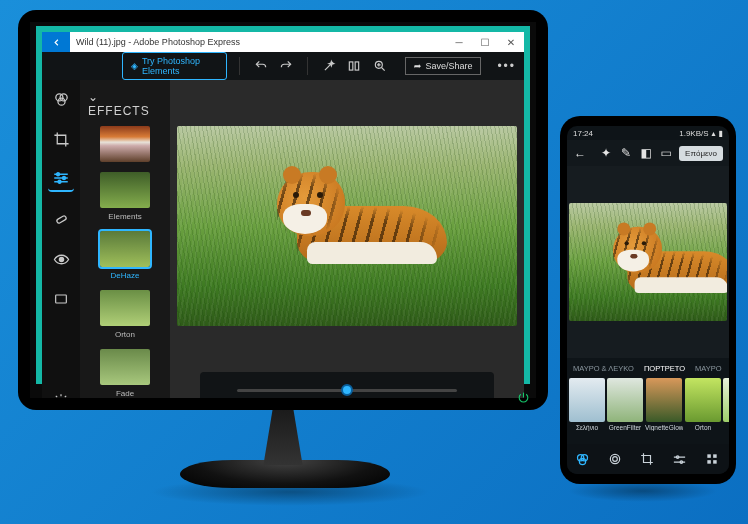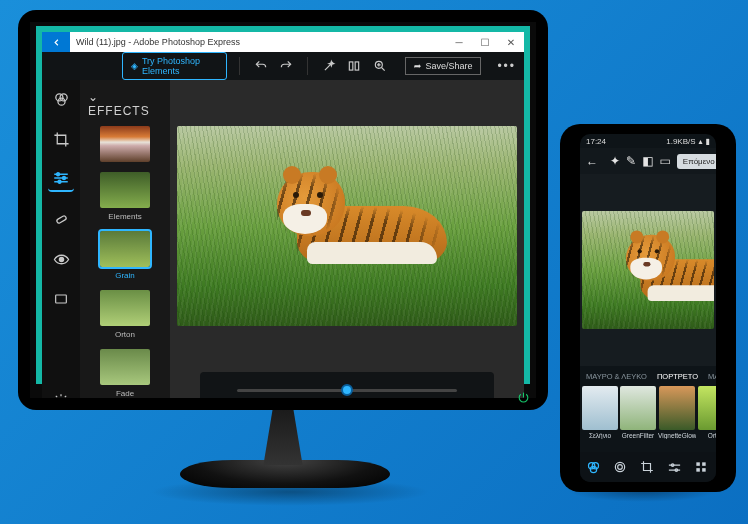--- a/index.html
+++ b/index.html
@@ -220,22 +220,21 @@
     transform:translateX(-50%);
   }
 
   
   .phone {
     position:absolute;
     right: 12px; top: 116px;
     width: 176px; height: 368px;
     background:#000;
     border-radius:20px;
-    padding: 10px 20px;
-    margin-top: 8px;
+    padding: 10px 7px;
   }
   .phone-shadow{
     position:absolute; right:30px; top:480px; width:150px;height:22px;
     background: radial-gradient(ellipse, rgba(0,0,0,0.35) 0%, rgba(0,0,0,0) 70%);
     border-radius:50%;
   }
   .phone-screen{
     width:100%; height:100%;
     background:#0e1418;
     border-radius:10px;
@@ -424,21 +423,21 @@
           <div>
               <div class="thumb t-autumn"></div>
               <div class="tlabel"></div>
             </div>
           <div>
               <div class="thumb t-clarity"></div>
               <div class="tlabel">Elements</div>
             </div>
           <div>
               <div class="thumb sel t-green"></div>
-              <div class="tlabel sel">Grain</div>
+              <div class="tlabel sel">DeHaze</div>
             </div>
           <div>
               <div class="thumb t-dehaze"></div>
               <div class="tlabel">Orton</div>
             </div>
           <div>
               <div class="thumb t-fade"></div>
               <div class="tlabel">Fade</div>
             </div>
         </div>

